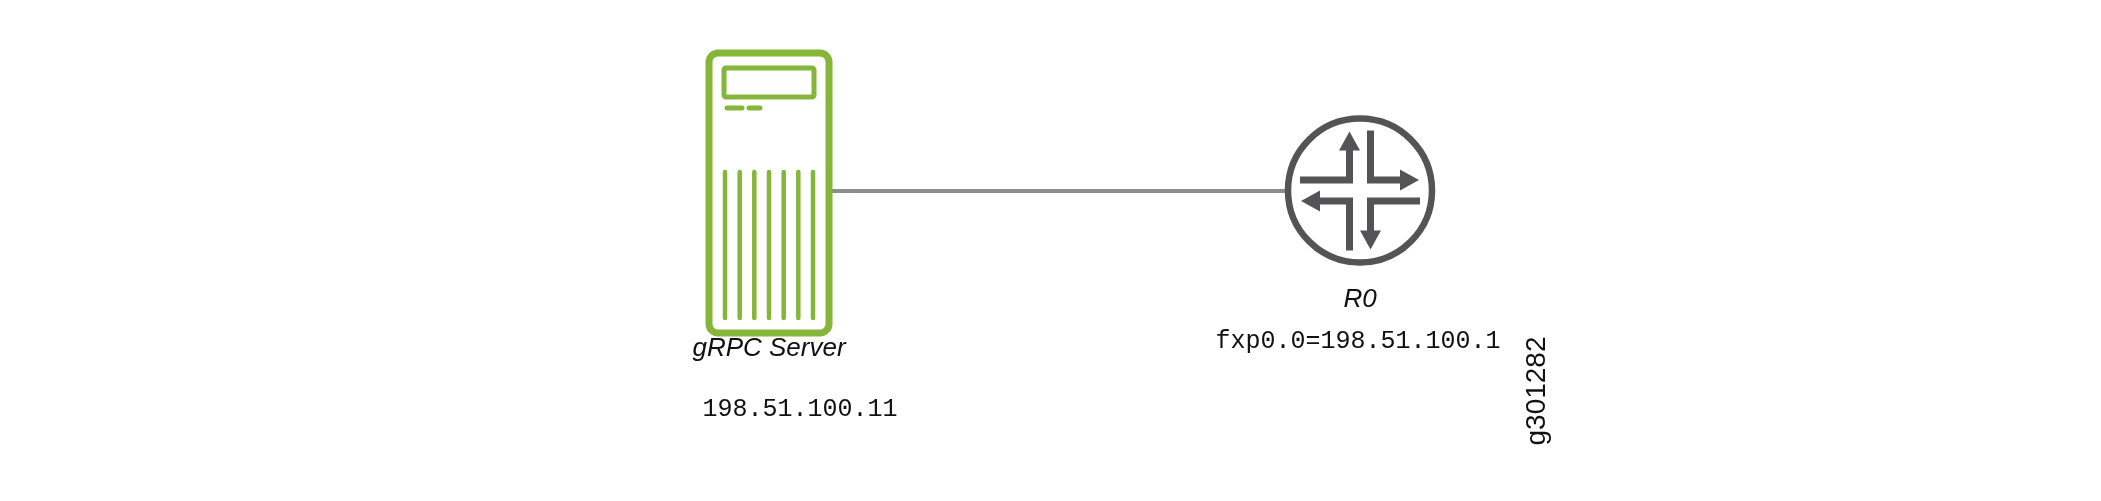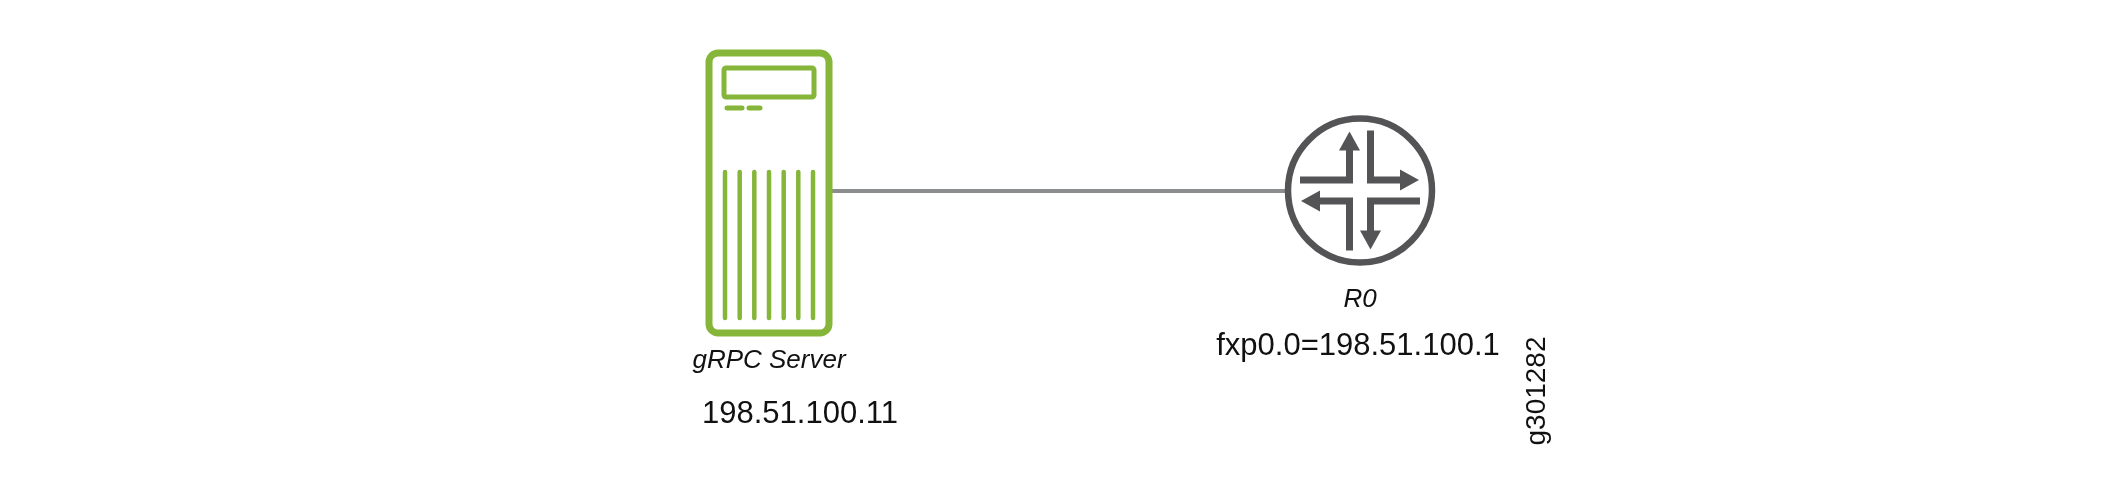--- a/index.html
+++ b/index.html
@@ -19,21 +19,21 @@
     height: 501px;
   }
   .label {
     position: absolute;
     transform: translateX(-50%);
     white-space: nowrap;
     line-height: 1;
     color: #111111;
   }
   .node-label   { font-size: 26px; font-style: italic; }
-  .node-sublabel{ font-size: 31px; }
+  .node-sublabel{ font-size: 25px; font-family: Liberation Mono, monospace; }
   .figure-id {
     position: absolute;
     left: 1536px;
     top: 391px;
     transform: translate(-50%, -50%) rotate(-90deg);
     font-size: 28px;
     white-space: nowrap;
     line-height: 1;
     color: #111111;
   }
@@ -81,21 +81,21 @@
           <polygon points="-10.5,-59 -21,-40 0,-40" fill="#545456"></polygon>
         </g>
         <g transform="rotate(270)">
           <path d="M -60 -10.5 H -10.5 V -41" fill="none" stroke="#545456" stroke-width="7"></path>
           <polygon points="-10.5,-59 -21,-40 0,-40" fill="#545456"></polygon>
         </g>
       </g>
     </g>
   </svg>
 
-  <div class="label node-label" style="left:769px; top:346px;">gRPC Server</div>
+  <div class="label node-label" style="left:769px; top:334px;">gRPC Server</div>
   <div class="label node-sublabel" style="left:800px; top:397px;">198.51.100.11</div>
 
   <div class="label node-label" style="left:1360px; top:285px;">R0</div>
   <div class="label node-sublabel" style="left:1358px; top:329px;">fxp0.0=198.51.100.1</div>
 
   <div class="figure-id">g301282</div>
 
 </div>
 
 </body></html>

